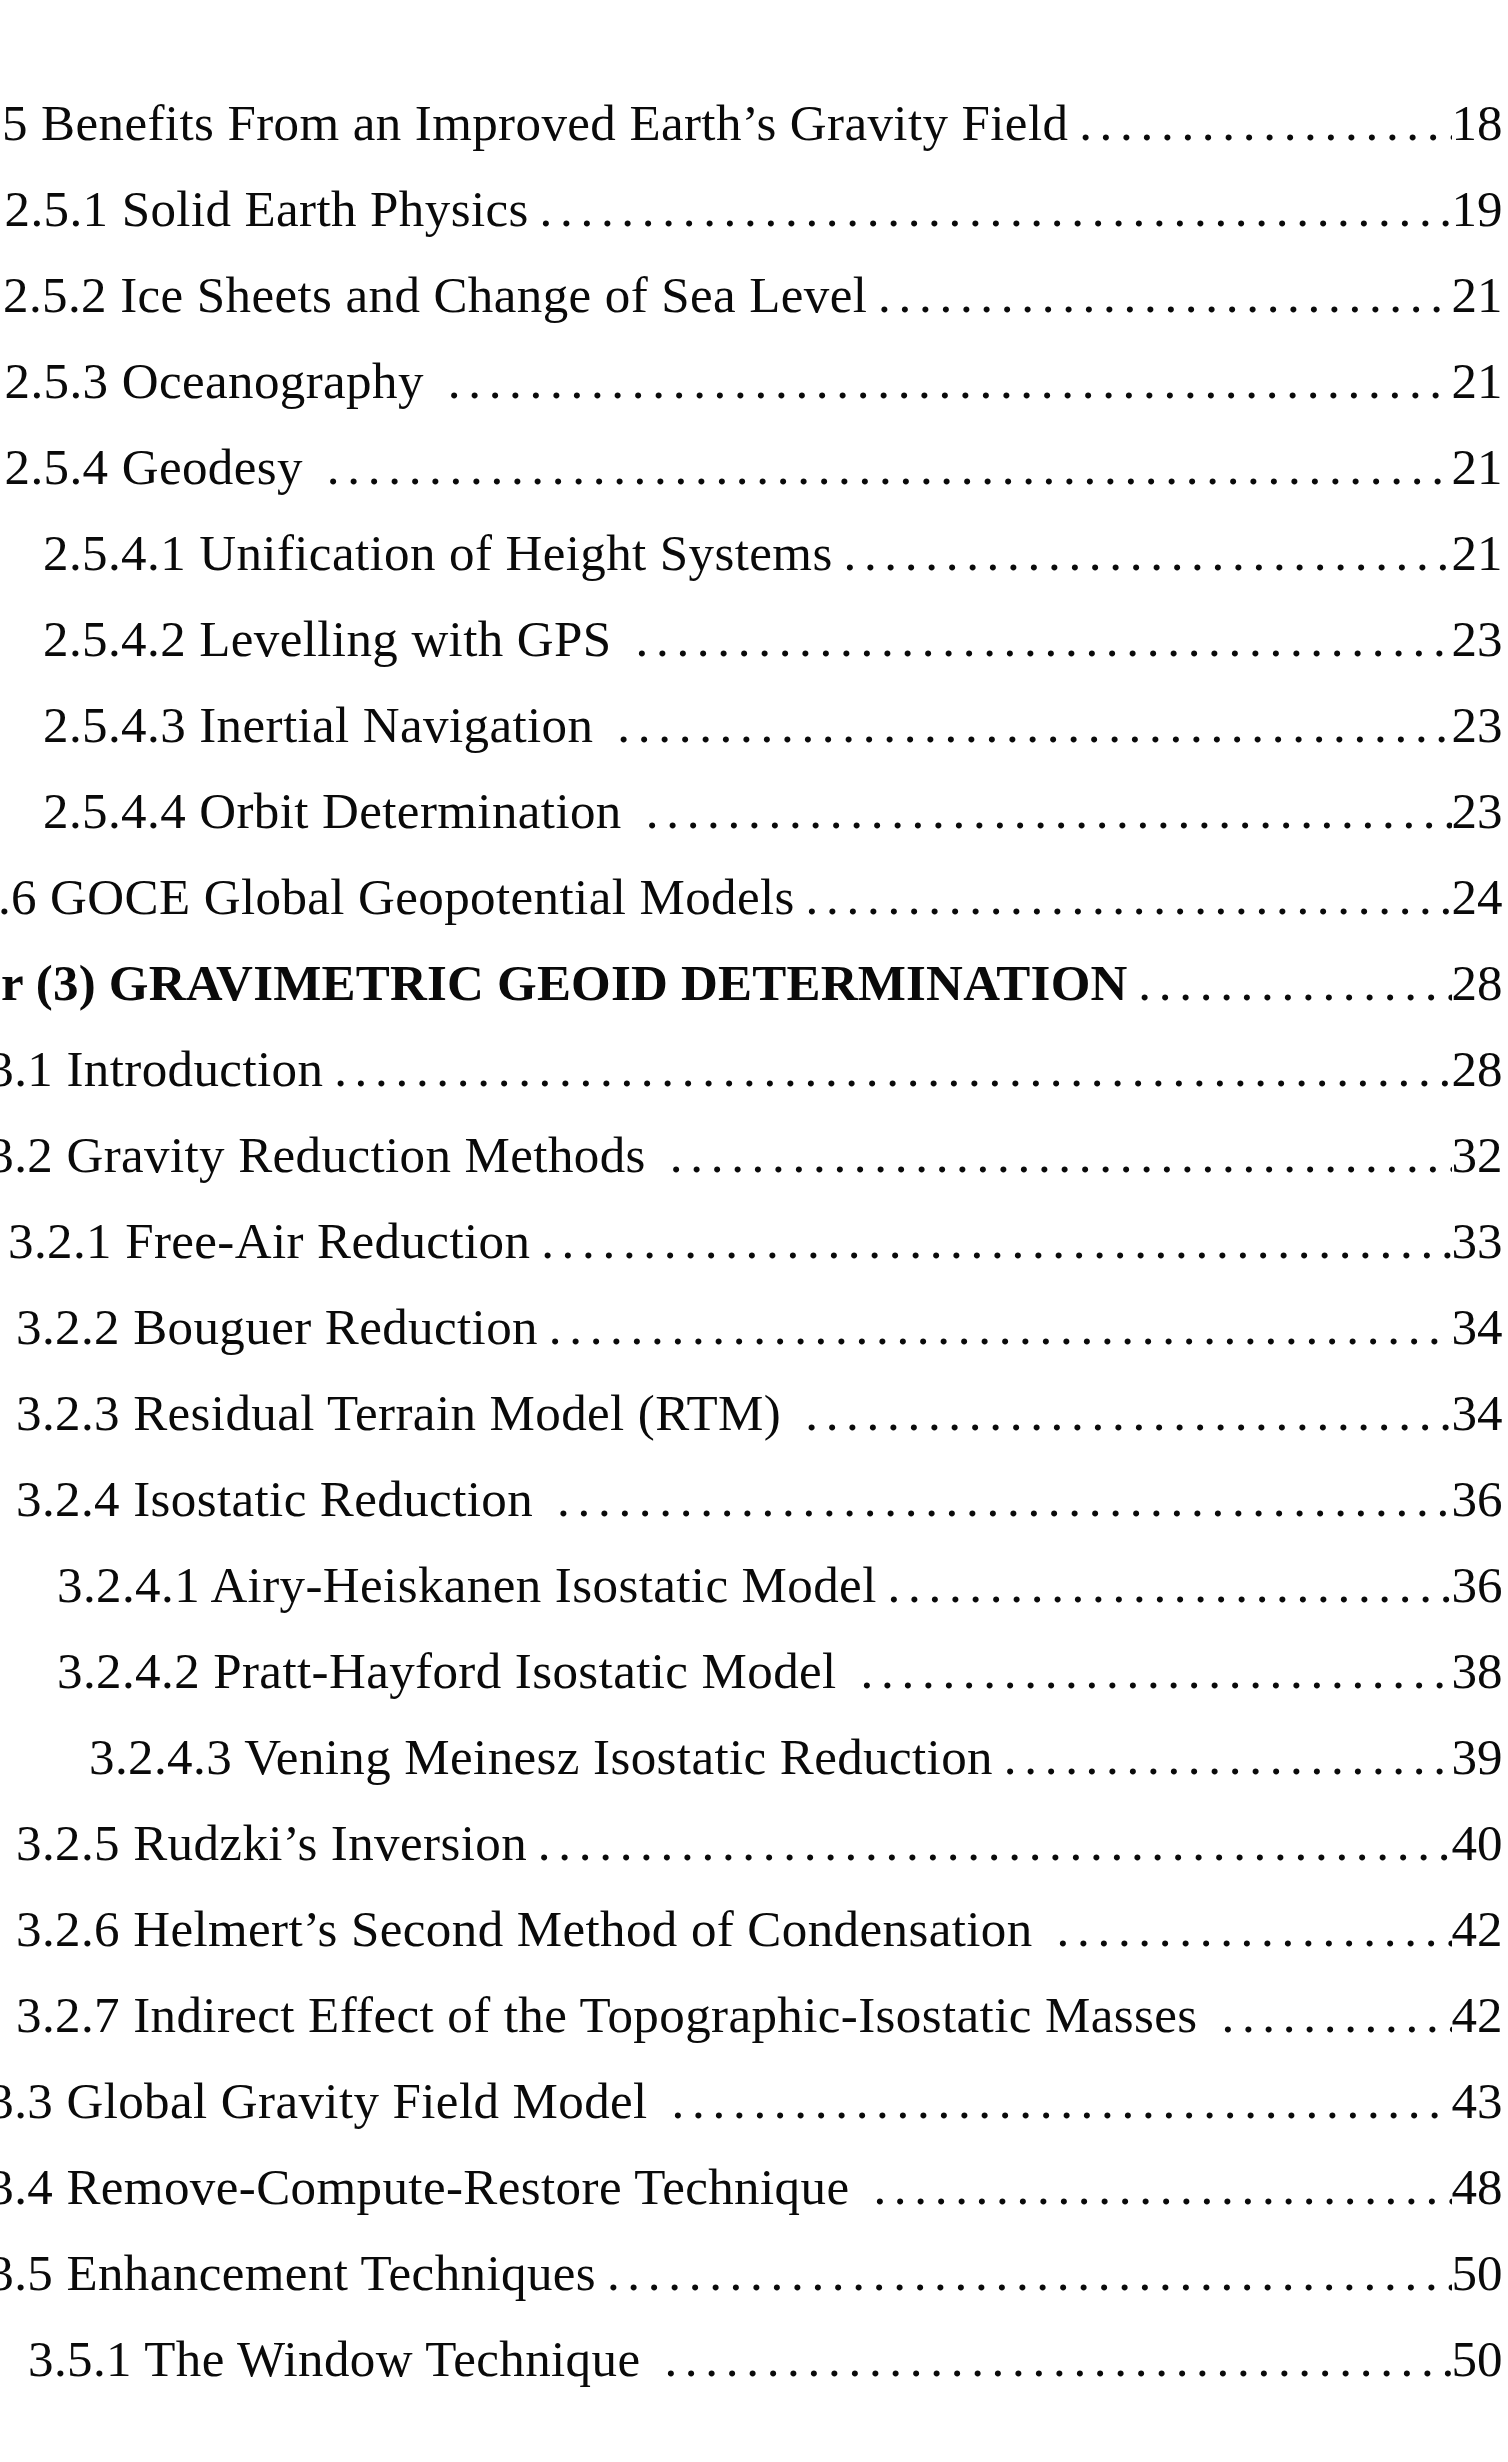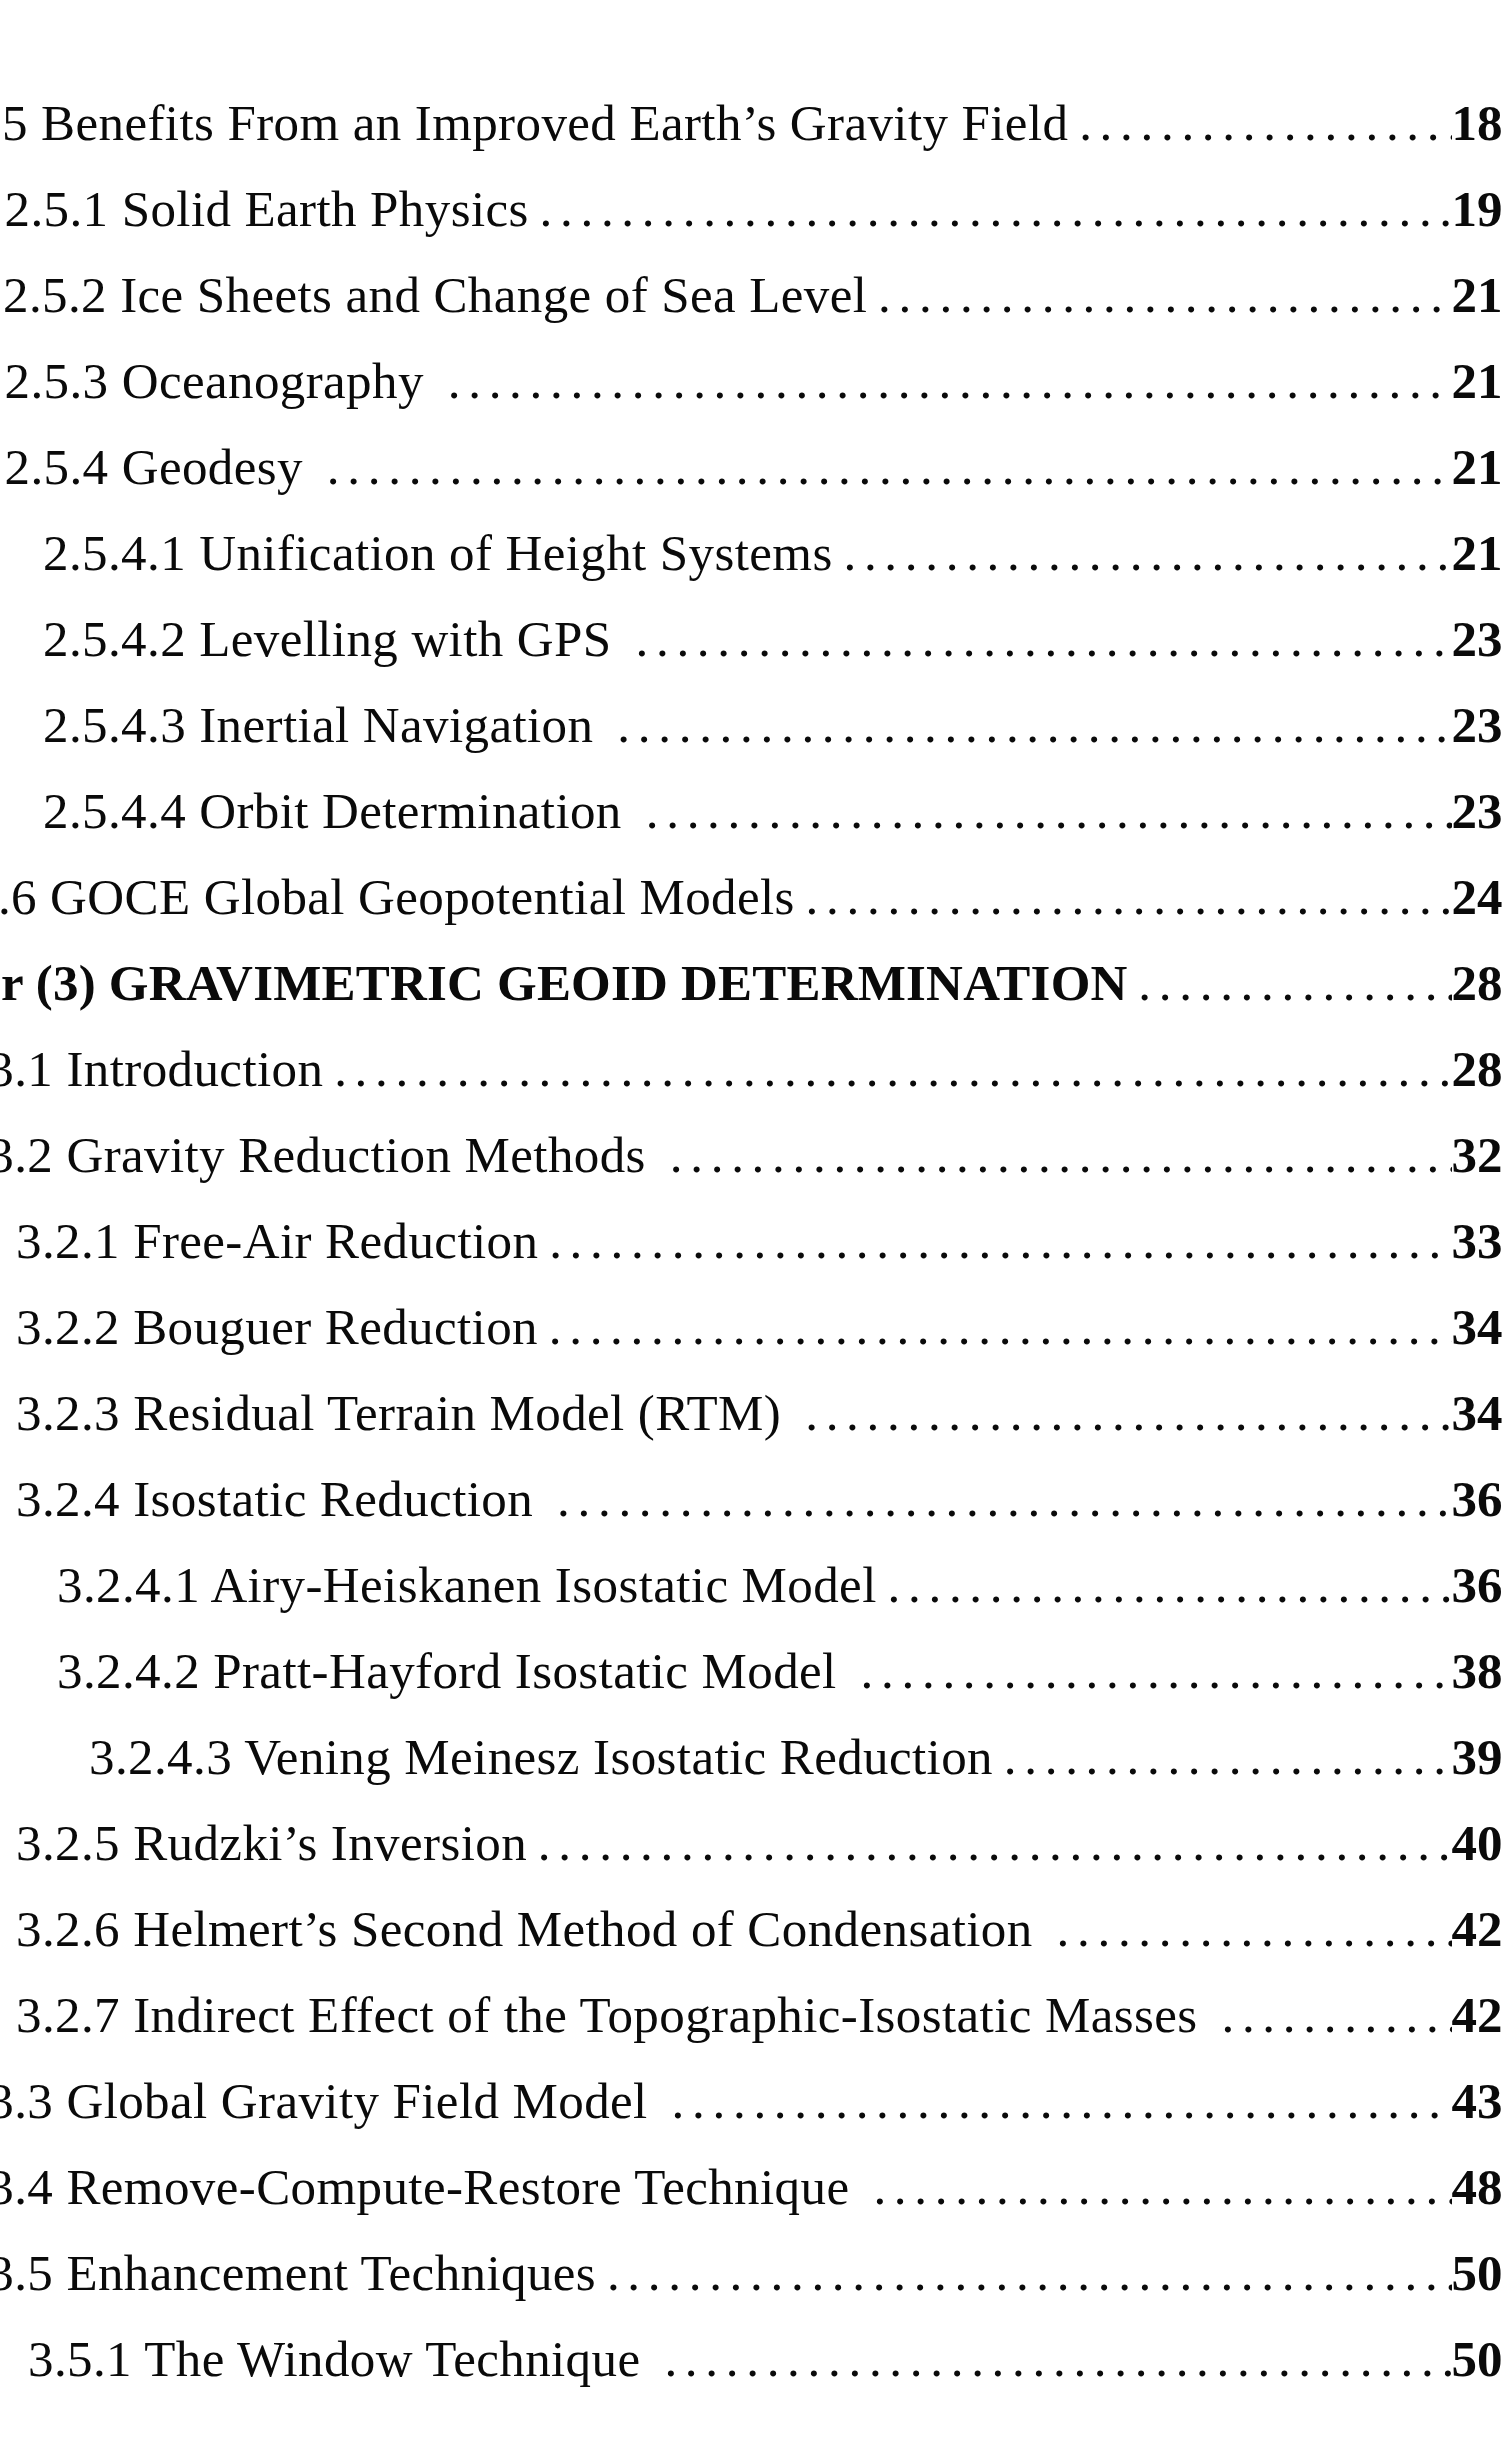--- a/index.html
+++ b/index.html
@@ -31,21 +31,21 @@
   }
   .row.bold .title { font-weight: bold; letter-spacing: 0.2px; }
   .row .leader {
     flex: 1 1 auto;
     min-width: 0;
     overflow: hidden;
     letter-spacing: 7.7px;
   }
   .row .pagenum {
     flex: 0 0 auto;
-    font-weight: bold;
+    font-weight: normal;
   }
 </style>
 </head>
 <body>
 
 <div class="page">
   <div class="toc" id="toc">
   <div class="row" style="margin-left: -37px;">
     <span class="title">2.5 Benefits From an Improved Earth’s Gravity Field</span>
     <span class="leader">................................................................................................................................................................</span>
@@ -117,21 +117,21 @@
     <span class="leader">................................................................................................................................................................</span>
     <span class="pagenum">28</span>
   </div>
 
   <div class="row" style="margin-left: -11.7px;">
     <span class="title">3.2 Gravity Reduction Methods&nbsp;</span>
     <span class="leader">................................................................................................................................................................</span>
     <span class="pagenum">32</span>
   </div>
 
-  <div class="row" style="margin-left: 16px;">
+  <div class="row" style="margin-left: 8px;">
     <span class="title">3.2.1 Free-Air Reduction</span>
     <span class="leader">................................................................................................................................................................</span>
     <span class="pagenum">33</span>
   </div>
 
   <div class="row" style="margin-left: 16px;">
     <span class="title">3.2.2 Bouguer Reduction</span>
     <span class="leader">................................................................................................................................................................</span>
     <span class="pagenum">34</span>
   </div>

